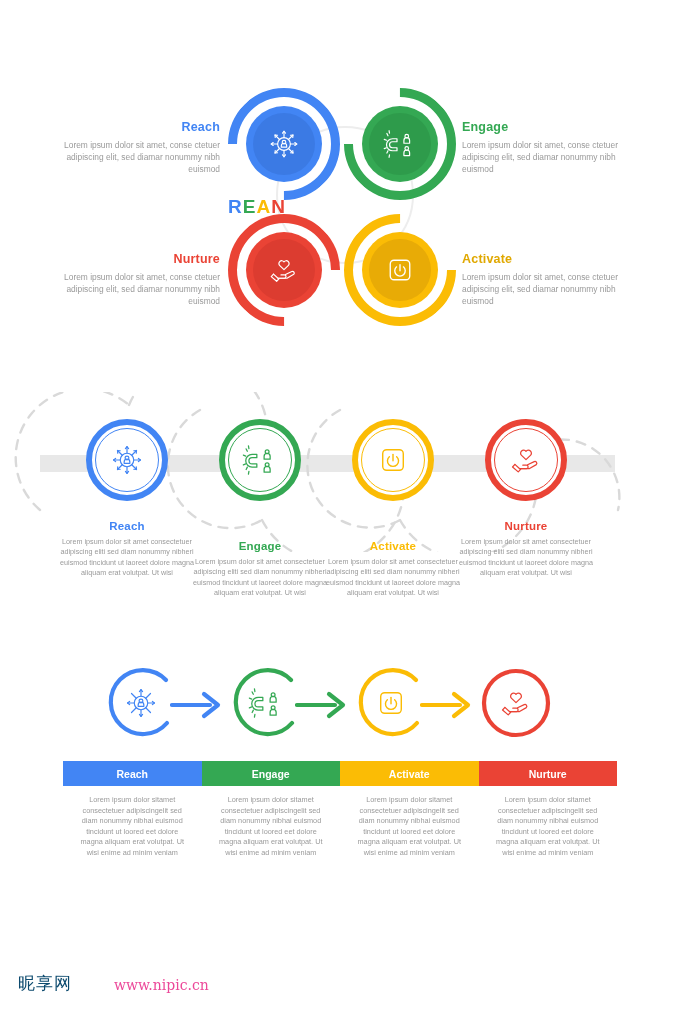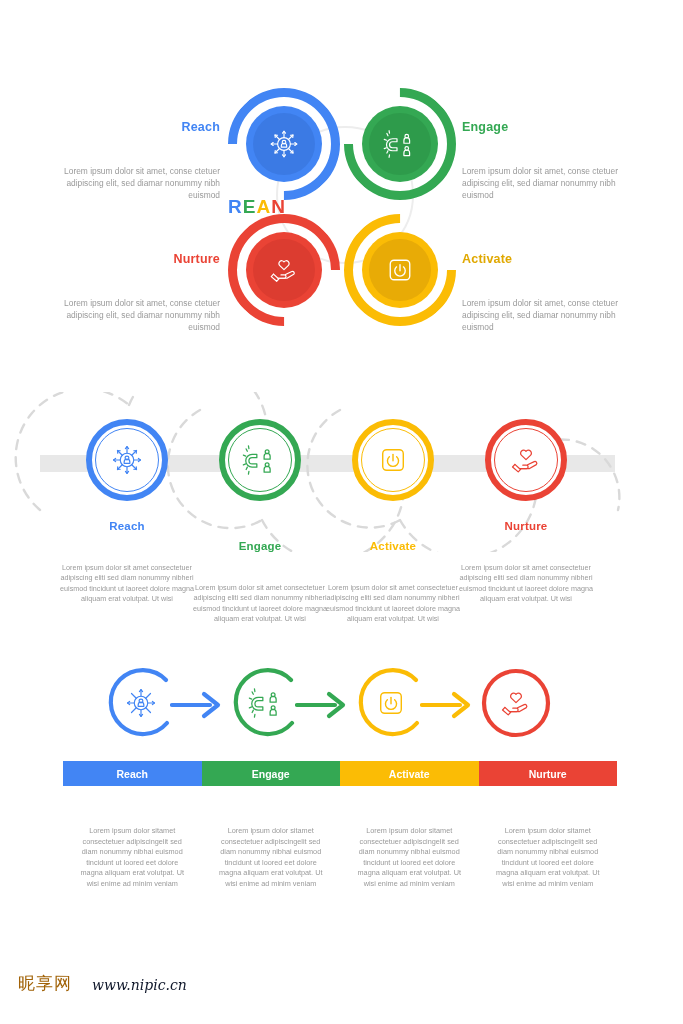--- a/index.html
+++ b/index.html
@@ -12,21 +12,21 @@
     height: 1024px;
     position: relative;
     overflow: hidden;
     font-family: "Liberation Sans", sans-serif;
     -webkit-font-smoothing: antialiased;
   }
   .stage { position: absolute; inset: 0; }
 
   
   .ttl { font-weight: bold; letter-spacing: .2px; }
-  .para { color: #9a9a9a; line-height: 1.45; margin-top: 31px; }
+  .para { color: #9a9a9a; line-height: 1.45; }
 
   
   #sec1 { position: absolute; left: 0; top: 78px; width: 683px; height: 270px; }
 
   .s1-txt { position: absolute; width: 178px; }
   .s1-txt .ttl { font-size: 12.5px; margin-bottom: 5px; }
   .s1-txt .para { font-size: 8.4px; }
   .s1-left  { text-align: right; }
   .s1-right { text-align: left; }
 
@@ -110,26 +110,26 @@
     color: #ffffff; font-size: 10.5px; font-weight: bold;
   }
   #s3-cols { position: absolute; left: 63px; top: 140px; width: 554px; display: flex; }
   #s3-cols .col { flex: 1; padding: 0 13px; box-sizing: border-box; }
   #s3-cols .para { font-size: 7.3px; text-align: center; }
 
   
   #footer { position: absolute; left: 0; top: 960px; width: 683px; height: 64px; }
   #wm-logo {
     position: absolute; left: 18px; top: 12px;
-    font-size: 17px; color: #a16207; letter-spacing: 1px;
+    font-size: 17px; color: #0c4a6e; letter-spacing: 1px;
     font-family: "DejaVu Sans", sans-serif;
   }
   #wm-url {
-    position: absolute; left: 92px; top: 17px;
-    font-size: 14px; color: #0f172a; font-style: italic;
+    position: absolute; left: 114px; top: 17px;
+    font-size: 14px; color: #ec4899; 
     font-family: "DejaVu Serif", serif;
   }
   #wm-id {
     position: absolute; left: 443px; top: 12px;
     background: #b0b0b0; color: #ffffff;
     font-size: 10.5px; padding: 4px 8px;
     font-family: "DejaVu Serif", serif;
     white-space: nowrap;
   }
 </style>

